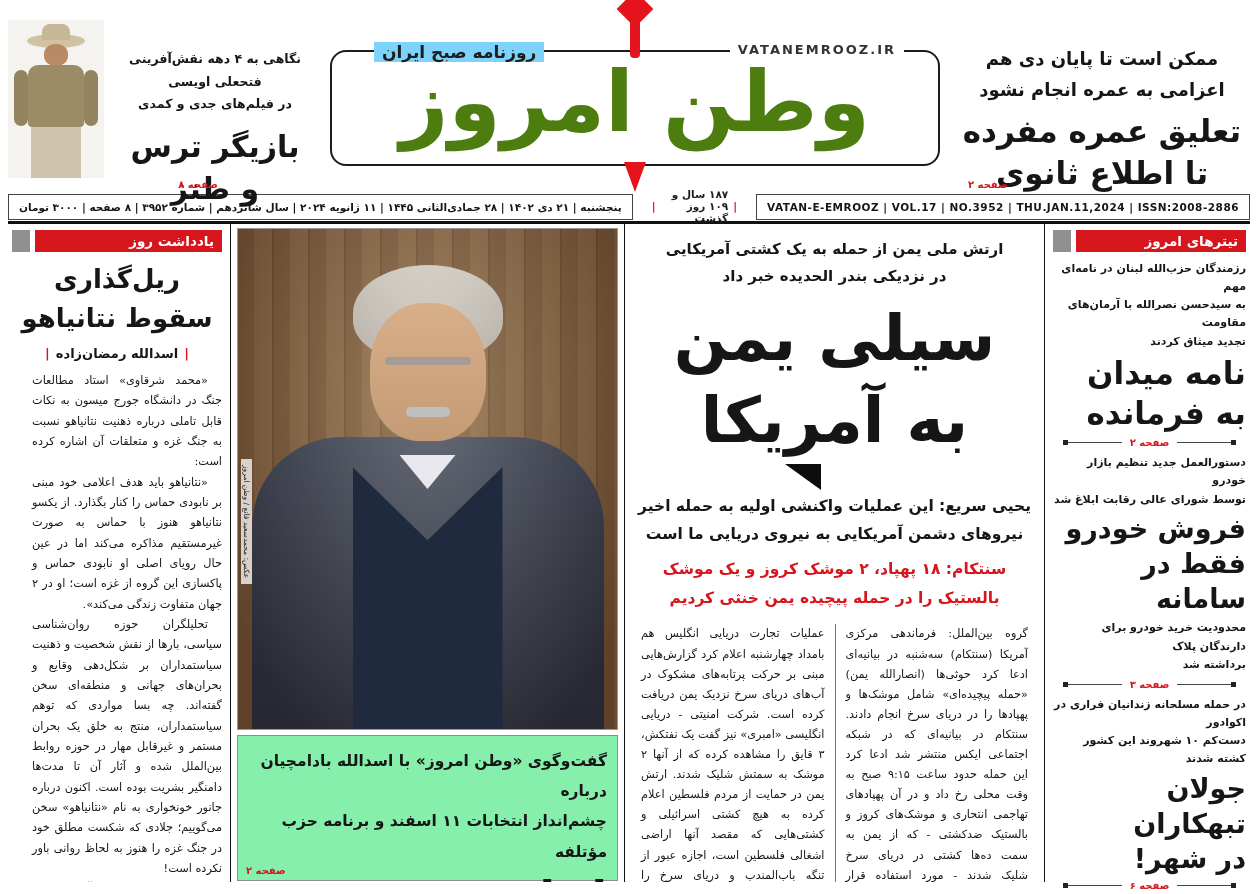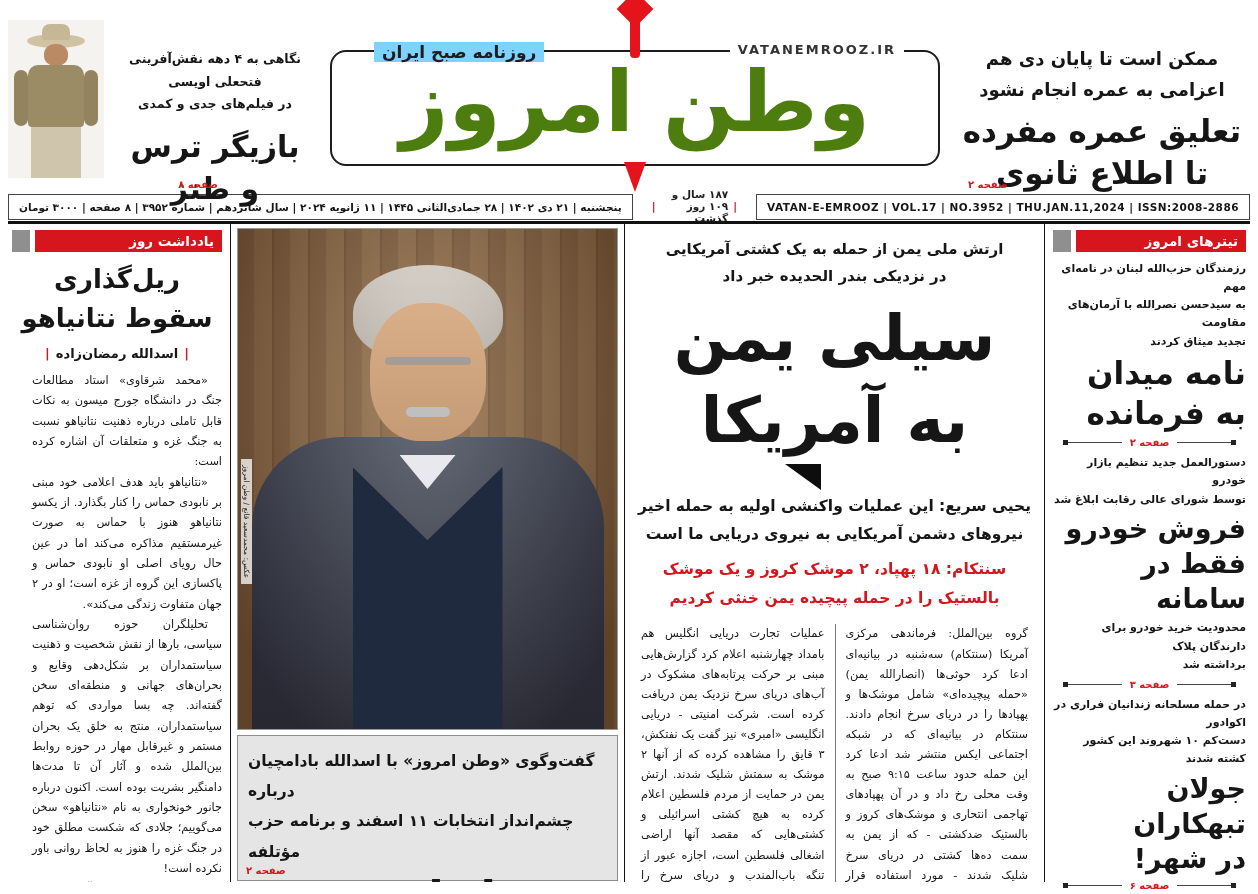--- a/index.html
+++ b/index.html
@@ -118,21 +118,21 @@
   .p-brow { position:absolute; top:128px; left:50%; transform:translateX(-50%); width:86px; height:8px; background:#9a9a9a; border-radius:4px; z-index:2; opacity:.8; }
   .p-stache { position:absolute; top:178px; left:50%; transform:translateX(-50%); width:44px; height:10px; background:#bfbfbf; border-radius:6px; z-index:2; }
   .p-suit { position:absolute; top:208px; left:50%; transform:translateX(-50%); width:352px; height:300px; background:linear-gradient(#32415c,#26324a); border-radius:90px 90px 0 0; z-index:0; }
   .p-sweater { position:absolute; top:238px; left:50%; transform:translateX(-50%); width:150px; height:262px; background:#1f2a3e; clip-path:polygon(0 0, 50% 28%, 100% 0, 100% 100%, 0 100%); z-index:1; }
   .p-collar { position:absolute; top:226px; left:50%; transform:translateX(-50%); width:56px; height:34px; background:#e8e8ee; clip-path:polygon(0 0, 50% 100%, 100% 0); z-index:2; }
   .p-credit {
     position:absolute; top:46%; right:calc(100% - 14px); transform:none; z-index:3;
     writing-mode:vertical-rl; font-size:7.5px; color:#222; background:rgba(255,255,255,.75); padding:6px 1px; letter-spacing:.5px;
   }
   .photo-wrap { position:relative; border:1px solid #999; }
-  .caption-box { border:1px solid #8d8d8d; background:#e5e5e5; margin-top:5px; text-align:left; padding:10px 10px 4px 10px; position:relative; height:146px; }
+  .caption-box { border:1px solid #8d8d8d; background:#86efac; margin-top:5px; text-align:right; padding:10px 10px 4px 10px; position:relative; height:146px; }
   .caption-box .kicker { font-size:15.5px; font-weight:bold; line-height:1.95; }
   .caption-box .headline { font-size:45px; font-weight:900; margin-top:4px; letter-spacing:-1px; }
   .caption-box .pageref-sm { position:absolute; right:auto; left:8px; bottom:4px; color:#d6151d; font-size:10px; font-weight:bold; }
 
   
   .note-headline { text-align:center; font-size:26px; font-weight:900; line-height:1.5; margin-top:6px; }
   .note-author { text-align:center; font-size:13px; font-weight:bold; margin:8px 0 10px 0; }
   .note-author::before, .note-author::after { content:"|"; color:#d6151d; margin:0 6px; font-weight:900; }
   .note-body p { font-size:11.3px; line-height:1.8; text-align:justify; text-indent:14px;margin-left:20px; }
 </style>

